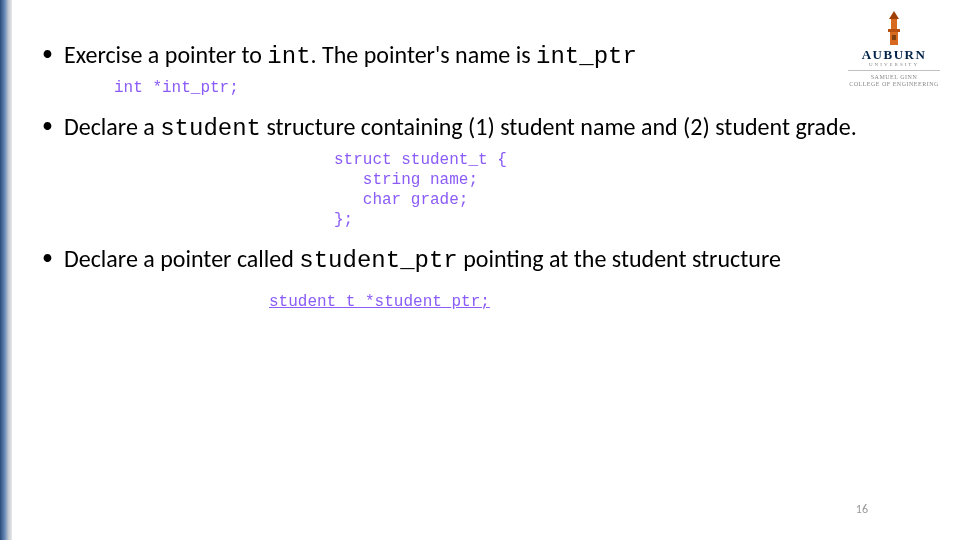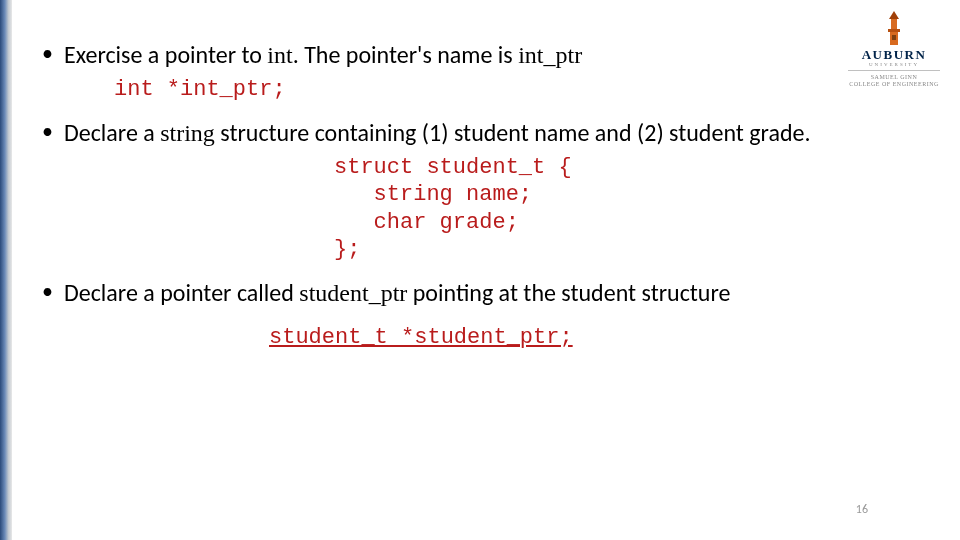--- a/index.html
+++ b/index.html
@@ -82,27 +82,27 @@
   }
   ul.content > li::before {
     content: "•";
     position: absolute;
     left: 2px;
     top: 0;
     font-size: 22px;
     color: #000;
   }
   .mono {
-    font-family: Liberation Serif, serif;
+    font-family: Liberation Mono, monospace;
     margin-top: 22px;
   }
   .codeblock {
     font-family: "Courier New", Courier, monospace;
-    font-size: 22px;
-    color: #b91c1c;
+    font-size: 16px;
+    color: #8b5cf6;
     white-space: pre;
     margin-top: 6px;
     margin-bottom: 12px;
   }
   .indent1 { margin-left: 50px; }
   .indent2 { margin-left: 270px; }
   .indent3 { margin-left: 205px; display:inline-block; margin-top:16px;text-decoration:underline;}
   .pagenum {
     position: absolute;
     right: 92px;
@@ -135,21 +135,21 @@
 
 <div class="slide">
 
   <ul class="content">
     <li>
       <span>Exercise a pointer to </span><span class="mono">int</span><span>. The pointer's name is </span><span class="mono">int_ptr</span>
       <div class="codeblock indent1">int *int_ptr;</div>
     </li>
 
     <li>
-      <span>Declare a </span><span class="mono">string</span><span> structure containing (1) student name and (2) student grade.</span>
+      <span>Declare a </span><span class="mono">student</span><span> structure containing (1) student name and (2) student grade.</span>
       <div class="codeblock indent2">struct student_t {
    string name;
    char grade;
 };</div>
     </li>
 
     <li>
       <span>Declare a pointer called </span><span class="mono">student_ptr</span><span> pointing at the student structure</span><br>
       <span class="codeblock indent3">student_t *student_ptr;</span>
     </li>

